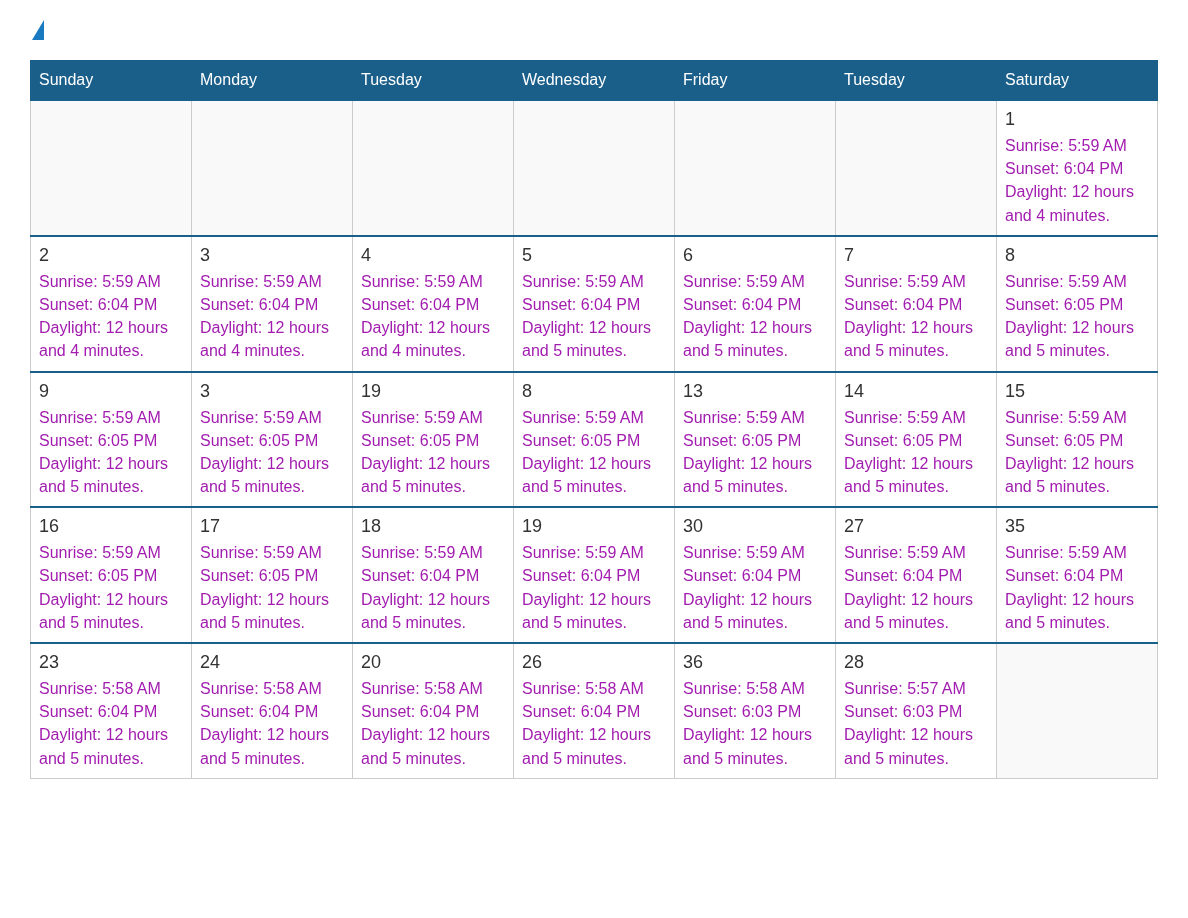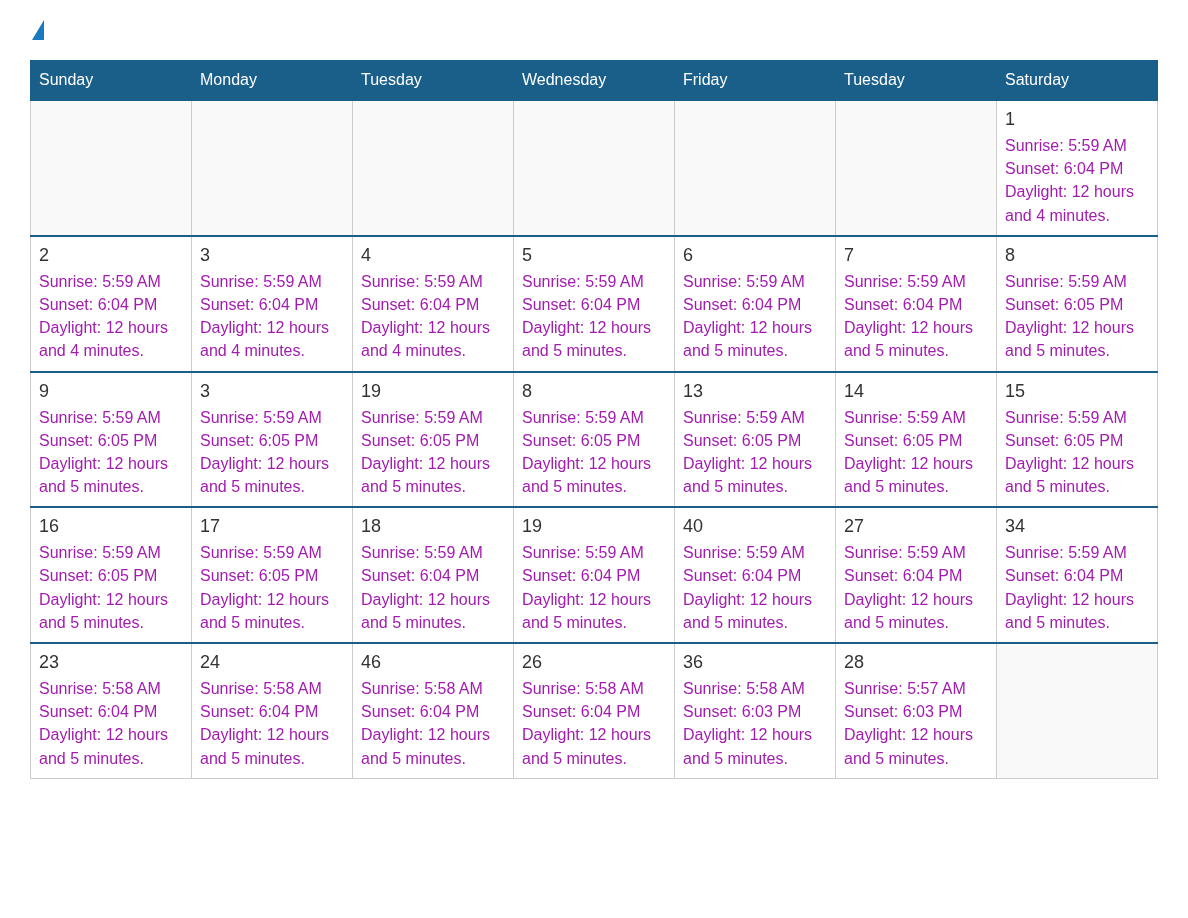--- a/index.html
+++ b/index.html
@@ -268,35 +268,35 @@
 and 5 minutes.</div>
         </td>
         <td>
           <span class="day-number">19</span>
           <div class="day-info" style="white-space: pre-line;">Sunrise: 5:59 AM
 Sunset: 6:04 PM
 Daylight: 12 hours
 and 5 minutes.</div>
         </td>
         <td>
-          <span class="day-number">40</span>
+          <span class="day-number">30</span>
           <div class="day-info" style="white-space: pre-line;">Sunrise: 5:59 AM
 Sunset: 6:04 PM
 Daylight: 12 hours
 and 5 minutes.</div>
         </td>
         <td>
           <span class="day-number">27</span>
           <div class="day-info" style="white-space: pre-line;">Sunrise: 5:59 AM
 Sunset: 6:04 PM
 Daylight: 12 hours
 and 5 minutes.</div>
         </td>
         <td>
-          <span class="day-number">34</span>
+          <span class="day-number">35</span>
           <div class="day-info" style="white-space: pre-line;">Sunrise: 5:59 AM
 Sunset: 6:04 PM
 Daylight: 12 hours
 and 5 minutes.</div>
         </td>
       </tr>
       <tr>
         <td>
           <span class="day-number">23</span>
           <div class="day-info" style="white-space: pre-line;">Sunrise: 5:58 AM
@@ -305,21 +305,21 @@
 and 5 minutes.</div>
         </td>
         <td>
           <span class="day-number">24</span>
           <div class="day-info" style="white-space: pre-line;">Sunrise: 5:58 AM
 Sunset: 6:04 PM
 Daylight: 12 hours
 and 5 minutes.</div>
         </td>
         <td>
-          <span class="day-number">46</span>
+          <span class="day-number">20</span>
           <div class="day-info" style="white-space: pre-line;">Sunrise: 5:58 AM
 Sunset: 6:04 PM
 Daylight: 12 hours
 and 5 minutes.</div>
         </td>
         <td>
           <span class="day-number">26</span>
           <div class="day-info" style="white-space: pre-line;">Sunrise: 5:58 AM
 Sunset: 6:04 PM
 Daylight: 12 hours

